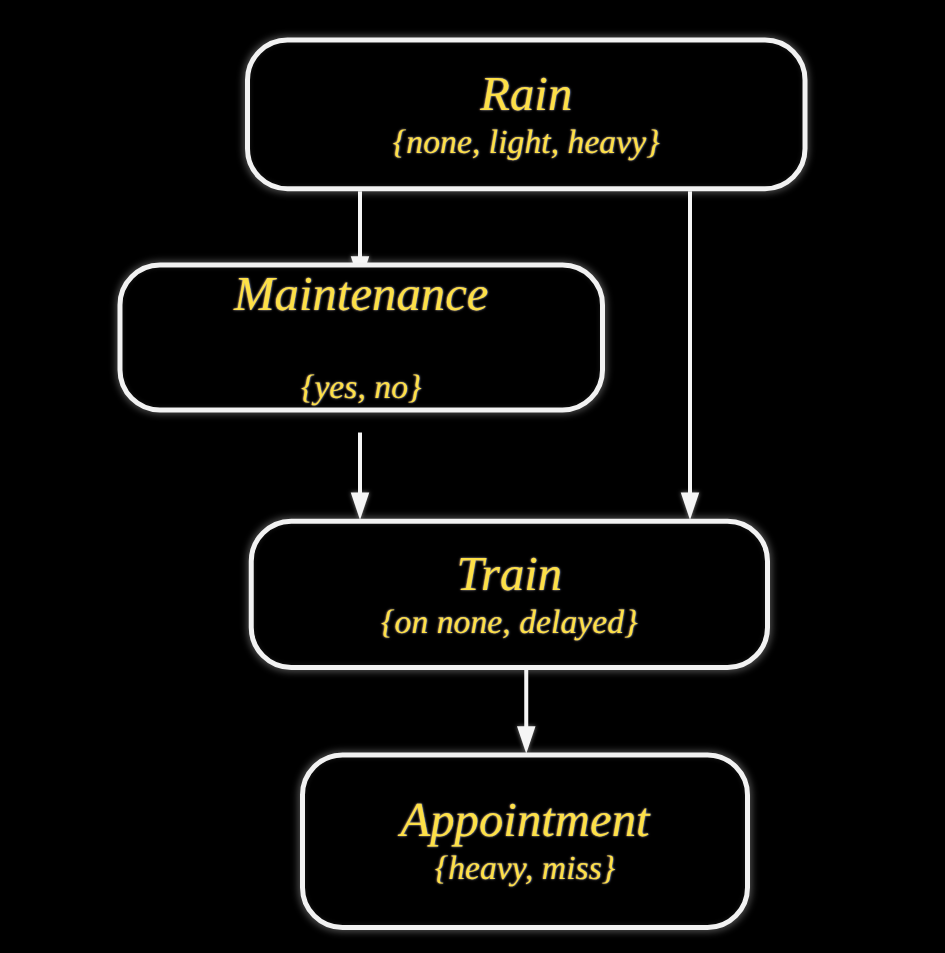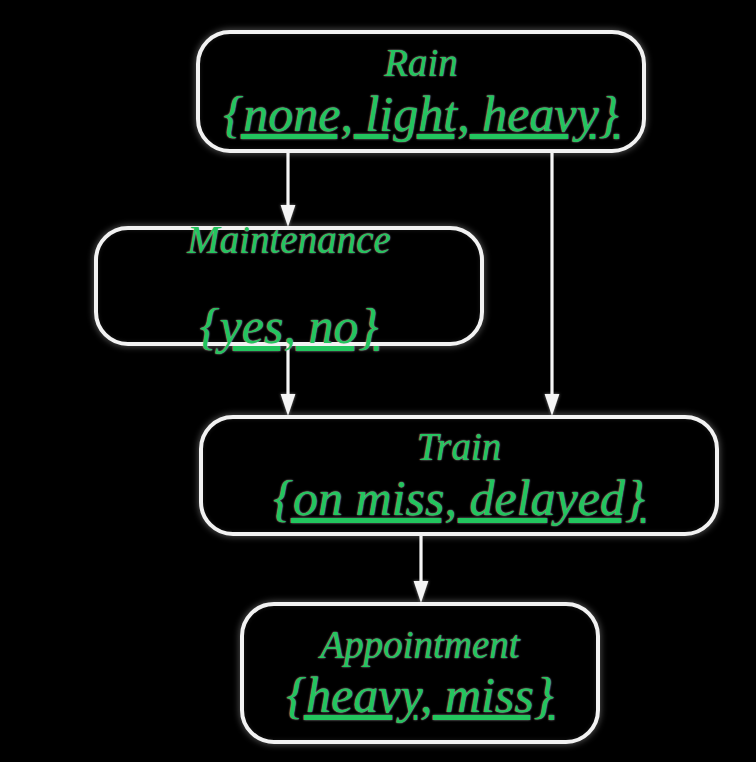--- a/index.html
+++ b/index.html
@@ -26,37 +26,37 @@
     background: #000000;
     display: flex;
     flex-direction: column;
     align-items: center;
     justify-content: center;
     box-shadow: 0 0 6px 1px rgba(255,255,255,0.30),
                 inset 0 0 4px 0 rgba(255,255,255,0.10);
   }
   .node-label,
   .node-states {
-    color: #22c55e;
+    color: #fde047;
     font-style: italic;
     line-height: 1.08;
     white-space: nowrap;
     text-align: center;
     text-shadow:
        0 0 2px rgba(255,255,255,0.55),
       -0.6px 0 1px rgba(255,150,60,0.45),
        0.6px 0 1px rgba(90,140,255,0.40);
   }
   .node-label  { font-size: 39px; padding-bottom: 2px; }
-  .node-states { font-size: 50px; text-decoration: underline; }
+  .node-states { font-size: 27px; }
 
   
   #node-rain        { left: 196px; top: 30px;  width: 450px; height: 123px; }
-  #node-maintenance { left: 94px;  top: 226px; width: 390px; height: 120px; gap: 36px; }
-  #node-train       { left: 199px; top: 415px; width: 520px; height: 121px; }
+  #node-maintenance { left: 94px;  top: 210px; width: 390px; height: 120px; gap: 36px; }
+  #node-train       { left: 199px; top: 415px; width: 417px; height: 121px; }
   #node-appointment { left: 240px; top: 602px; width: 360px; height: 142px; }
 
   
   .edge {
     position: absolute;
     overflow: visible;
   }
   .edge svg { display: block; overflow: visible; }
   .edge path, .edge polygon {
     fill: #f5f5f5;
@@ -111,21 +111,21 @@
     <div class="node-states">{none, light, heavy}</div>
   </div>
 
   <div class="node" id="node-maintenance">
     <div class="node-label">Maintenance</div>
     <div class="node-states">{yes, no}</div>
   </div>
 
   <div class="node" id="node-train">
     <div class="node-label">Train</div>
-    <div class="node-states">{on miss, delayed}</div>
+    <div class="node-states">{on none, delayed}</div>
   </div>
 
   <div class="node" id="node-appointment">
     <div class="node-label">Appointment</div>
     <div class="node-states">{heavy, miss}</div>
   </div>
 
 </div>
 
 </body></html>

